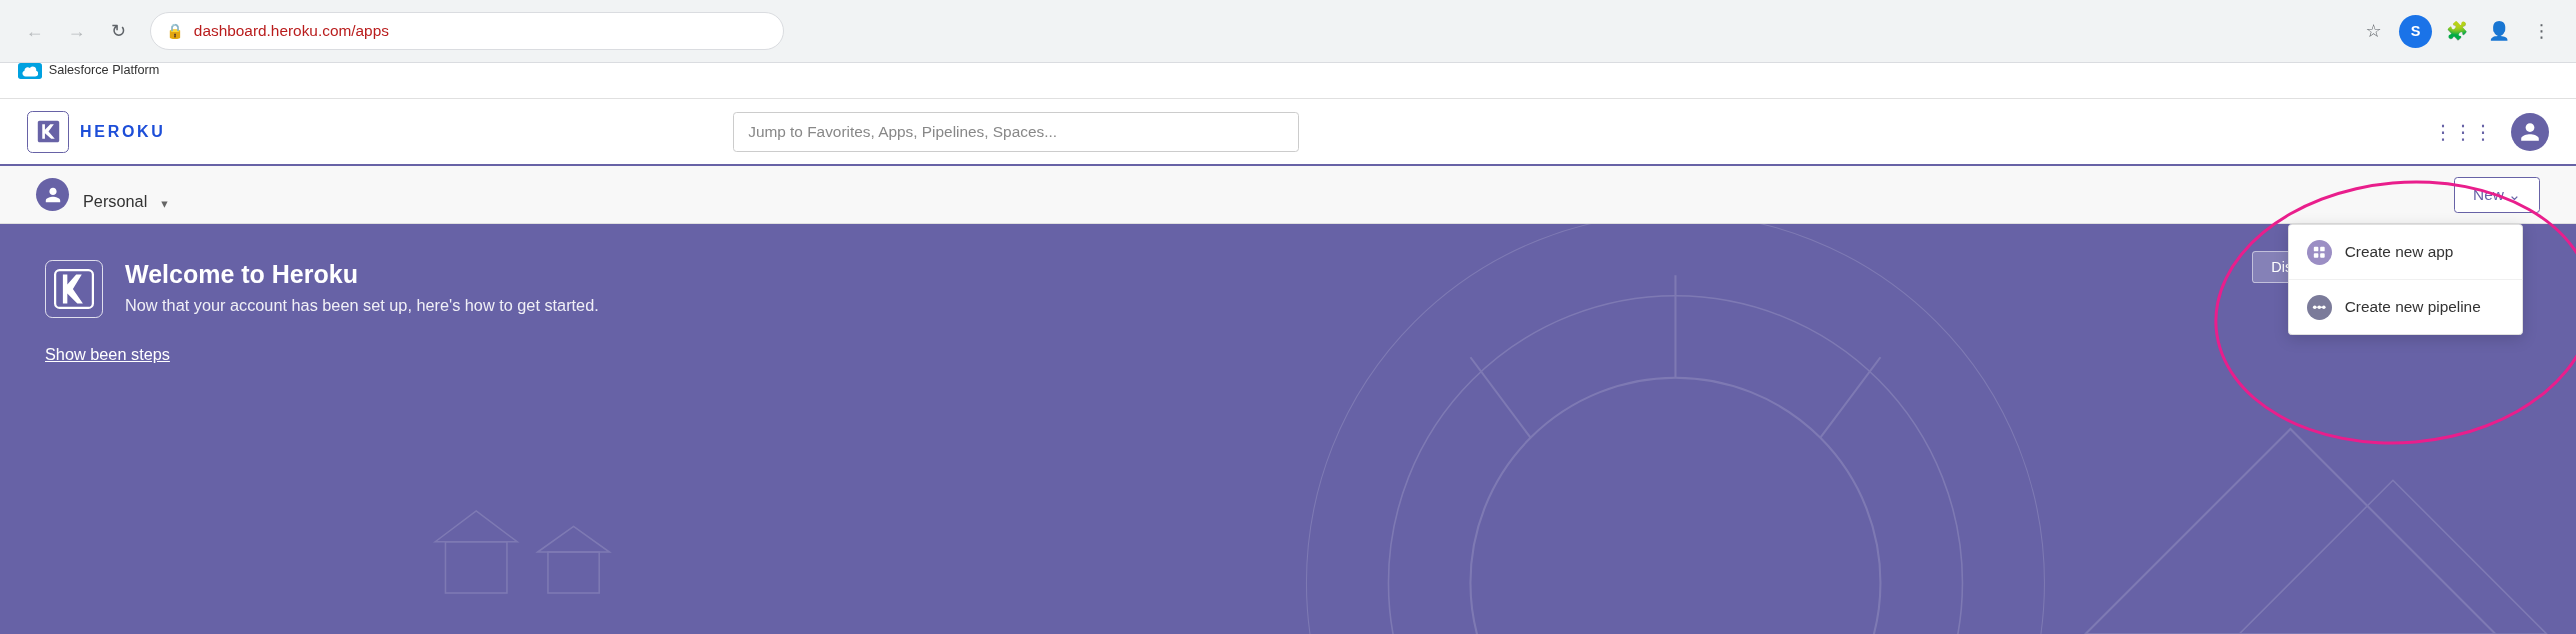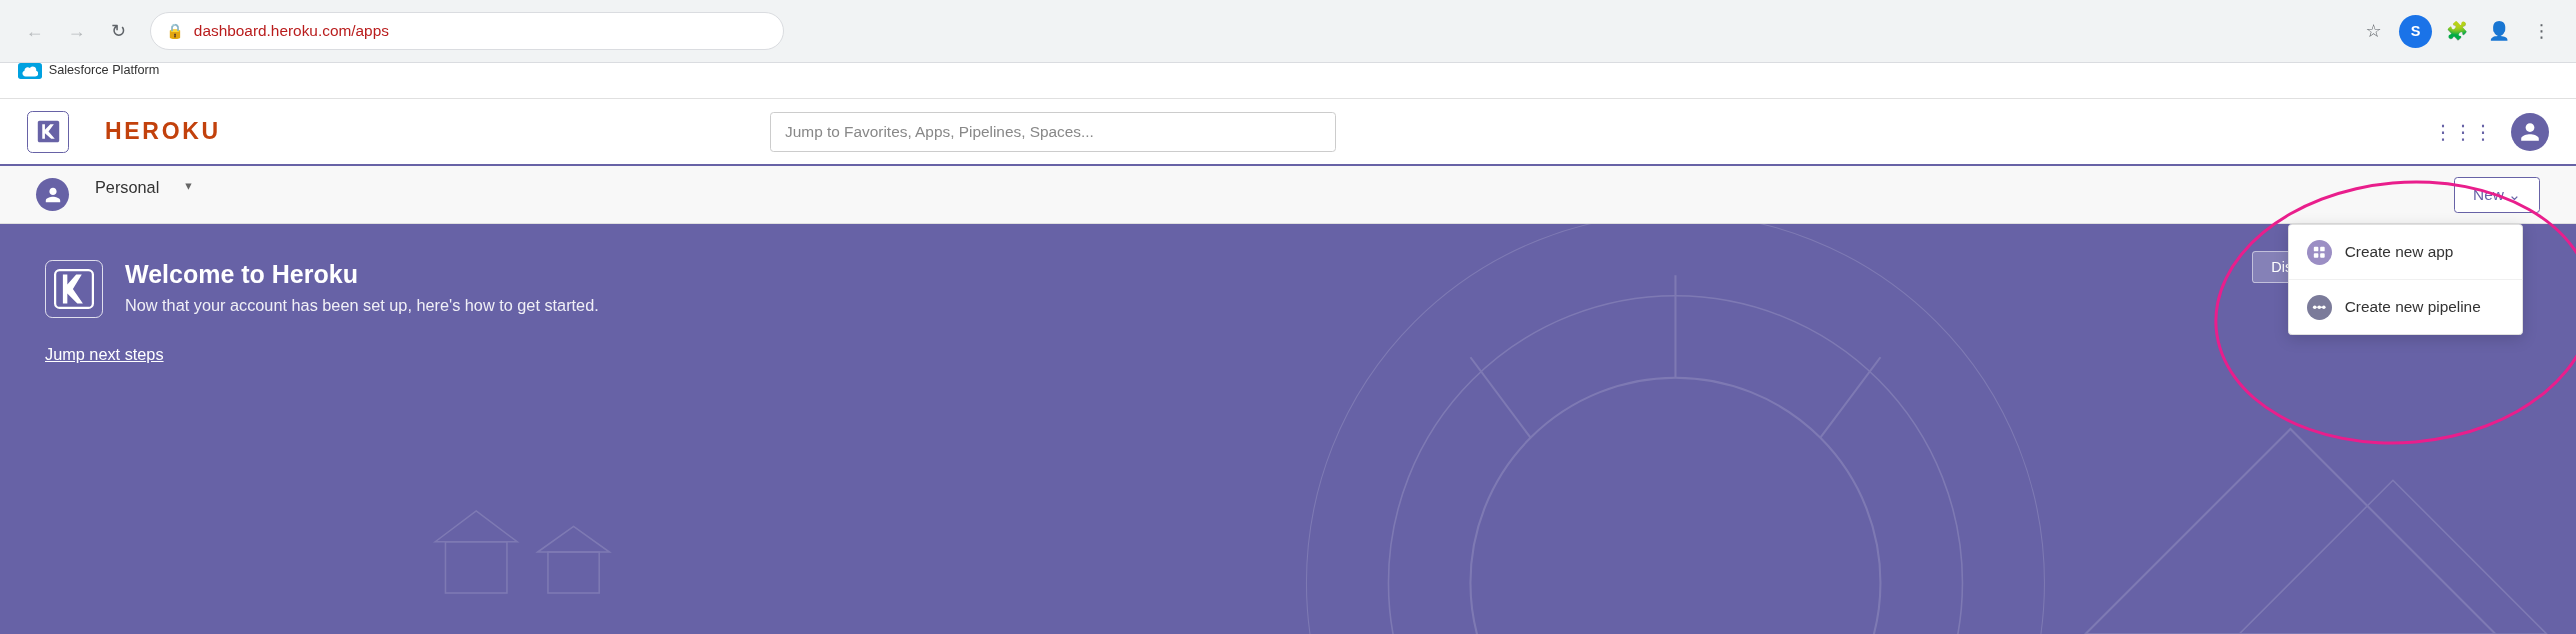--- a/index.html
+++ b/index.html
@@ -100,25 +100,24 @@
       text-decoration: none;
     }
     .heroku-logo-box {
       width: 42px; height: 42px;
       border: 1.8px solid #6762a6;
       border-radius: 5.4px;
       display: flex; align-items: center; justify-content: center;
     }
     .heroku-logo-box svg { width: 25px; height: 25px; }
     .heroku-wordmark {
-      font-size: 23px;
+      font-size: 16px;
       font-weight: 700;
       letter-spacing: 2.7px;
-      color: #c2410c;
-      margin-left: 25px;
+      color: #1d4ed8;
     }
     .header-search {
       margin: 0 auto;
       width: 566px;
       height: 40px;
       border: 0.9px solid #ccc;
       border-radius: 3.6px;
       display: flex;
       align-items: center;
       padding: 0 14.5px;
@@ -159,22 +158,22 @@
       height: 58px;
       background: #f8f8f8;
       display: flex;
       align-items: center;
       padding: 0 36px;
       border-bottom: 0.9px solid #e0e0e0;
       position: relative;
     }
     .personal-section {
       display: flex;
-      align-items: flex-start;
-      gap: 26px;
+      align-items: flex-end;
+      gap: 14px;
     }
     .personal-icon {
       width: 33px; height: 33px;
       border-radius: 50%;
       background: #6762a6;
       display: flex; align-items: center; justify-content: center;
       color: white;
       font-size: 16.3px;
     }
     .personal-label {
@@ -436,20 +435,20 @@
           <svg viewBox="0 0 36 36" width="40" height="40" fill="white" xmlns="http://www.w3.org/2000/svg">
             <rect x="1" y="1" width="34" height="34" rx="4" fill="none" stroke="white" stroke-width="2"></rect>
             <path d="M8 5v26h4V22l9 9h5L17 18l8-13h-5l-8 9V5z" fill="white"></path>
           </svg>
         </div>
         <div class="welcome-text">
           <h2>Welcome to Heroku</h2>
           <p>Now that your account has been set up, here's how to get started.</p>
         </div>
       </div>
-      <a class="show-next-steps">Jump next steps</a>
+      <a class="show-next-steps">Show been steps</a>
     </div>
 
     <button class="dismiss-btn">Dismiss</button>
   </div>
 
 </div>
 
 
 </body></html>

